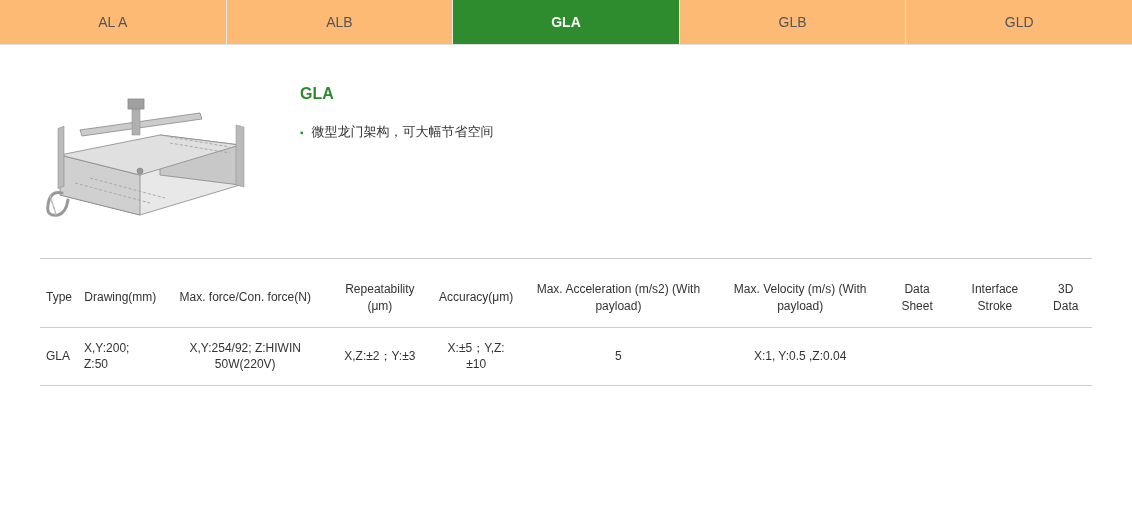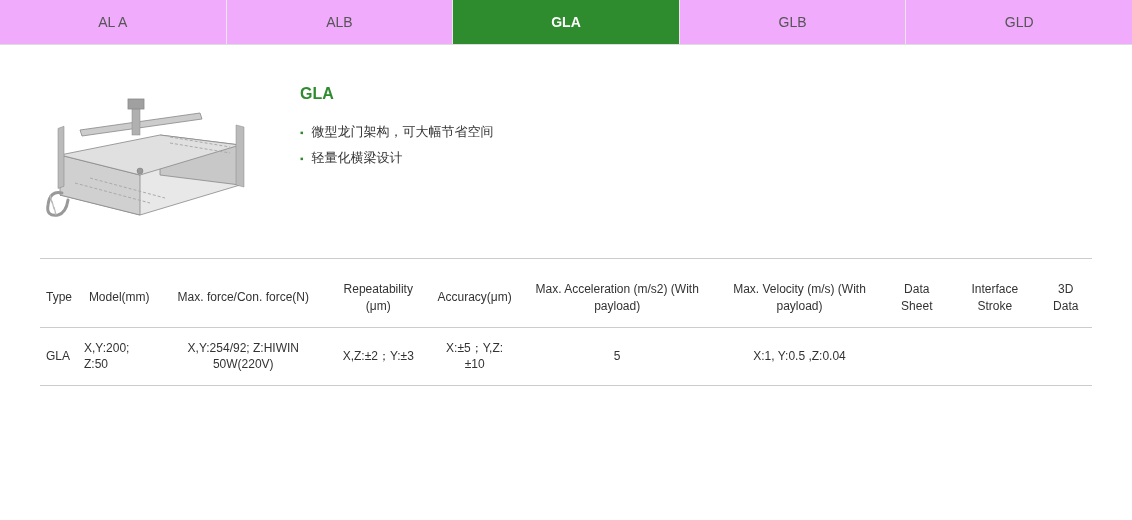--- a/index.html
+++ b/index.html
@@ -2,21 +2,21 @@
 <html><head>
   <meta charset="utf-8">
   <style>
     * { box-sizing: border-box; margin: 0; padding: 0; }
     body { font-family: Arial, sans-serif; font-size: 13px; color: #333; background: #fff; width: 1132px; }
 
     
     .tab-bar {
       display: flex;
       border-bottom: 1px solid #ddd;
-      background: #f0abfc;
+      background: #fdba74;
     }
     .tab-item {
       flex: 1;
       text-align: center;
       padding: 14px 10px;
       cursor: pointer;
       font-size: 14px;
       color: #555;
       border-right: 1px solid #e8e8e8;
     }
@@ -147,34 +147,33 @@
 
       <line x1="130" y1="62" x2="190" y2="72" stroke="#aaa" stroke-width="1" stroke-dasharray="3,2"></line>
       <line x1="130" y1="68" x2="190" y2="78" stroke="#aaa" stroke-width="1" stroke-dasharray="3,2"></line>
     </svg>
   </div>
   <div class="product-info">
     <div class="product-title">GLA</div>
     <ul class="feature-list">
 
     <li>微型龙门架构，可大幅节省空间</li>
-        <li>轻量化横梁设计</li>
       </ul>
   </div>
 </div>
 
 <hr class="divider">
 
 <div class="table-section">
   <table>
     <thead>
       <tr>
 
       <th class="left-align">Type</th>
-          <th class="left-align">Model(mm)</th>
+          <th class="left-align">Drawing(mm)</th>
           <th>Max. force/Con. force(N)</th>
           <th>Repeatability (μm)</th>
           <th>Accuracy(μm)</th>
           <th>Max. Acceleration (m/s2) (With payload)</th>
           <th>Max. Velocity (m/s) (With payload)</th>
           <th>Data Sheet</th>
           <th>Interface Stroke</th>
           <th>3D Data</th>
         </tr>
     </thead>

